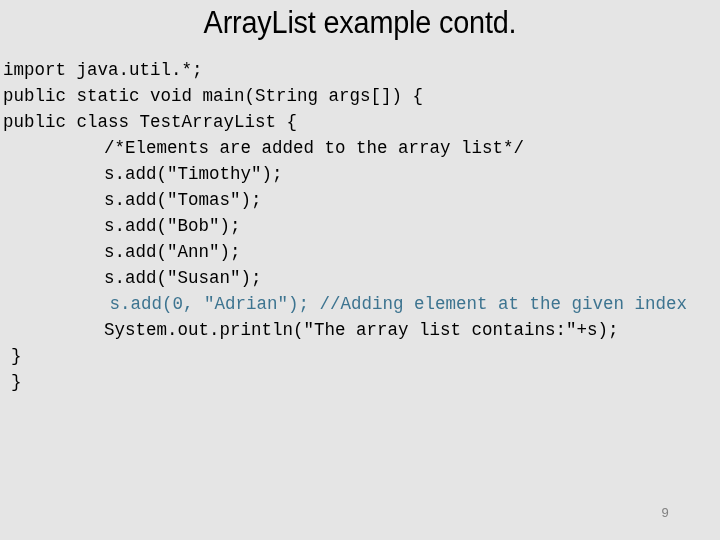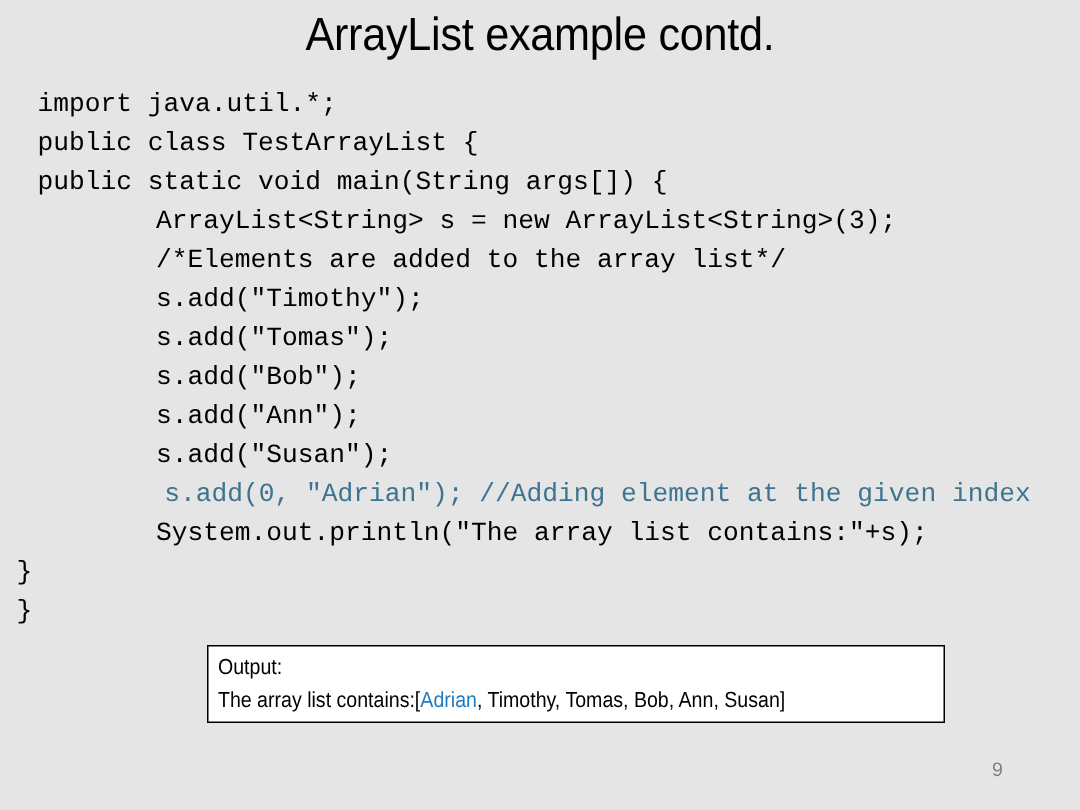--- a/index.html
+++ b/index.html
@@ -41,21 +41,21 @@
     width: 720px;
   }
   .code-line {
     font-family: "Liberation Mono", "DejaVu Sans Mono", monospace;
     font-size: 17.5px;
     line-height: 26px;
     color: #000000;
     white-space: pre;
     height: 26px;
   }
-  .code-line.i0 { padding-left: 25px; }
+  .code-line.i0 { padding-left: 3px; }
   .code-line.i1 { padding-left: 104px; }
   .code-line.i2 { padding-left: 99px; }
   .code-line.blue {
     color: #3d7490;
   }
   .code-line.brace {
     padding-left: 11px;
   }
 
   
@@ -97,35 +97,30 @@
 </style>
 </head>
 <body>
 
 <div id="slide">
 
   <div id="title">ArrayList example contd.</div>
 
   <div id="code">
       <div class="code-line i0">import java.util.*;</div>
+      <div class="code-line i0">public static void main(String args[]) {</div>
       <div class="code-line i0">public class TestArrayList {</div>
-      <div class="code-line i0">public static void main(String args[]) {</div>
-      <div class="code-line i1">ArrayList&lt;String&gt; s = new ArrayList&lt;String&gt;(3);</div>
       <div class="code-line i1">/*Elements are added to the array list*/</div>
       <div class="code-line i1">s.add("Timothy");</div>
       <div class="code-line i1">s.add("Tomas");</div>
       <div class="code-line i1">s.add("Bob");</div>
       <div class="code-line i1">s.add("Ann");</div>
       <div class="code-line i1">s.add("Susan");</div>
       <div class="code-line i2 blue" style="color: rgb(61, 116, 144);"> s.add(0, "Adrian"); //Adding element at the given index</div>
       <div class="code-line i1">System.out.println("The array list contains:"+s);</div>
       <div class="code-line brace">}</div>
       <div class="code-line brace">}</div>
     </div>
 
-  <div id="output-box">
-    <div class="out-line first">Output:</div>
-    <div class="out-line"><span>The array list contains:[</span><span class="hl-blue">Adrian</span><span>, Timothy, Tomas, Bob, Ann, Susan]</span></div>
-  </div>
 
   <div id="page-number">9</div>
 
 </div>
 
 </body></html>

